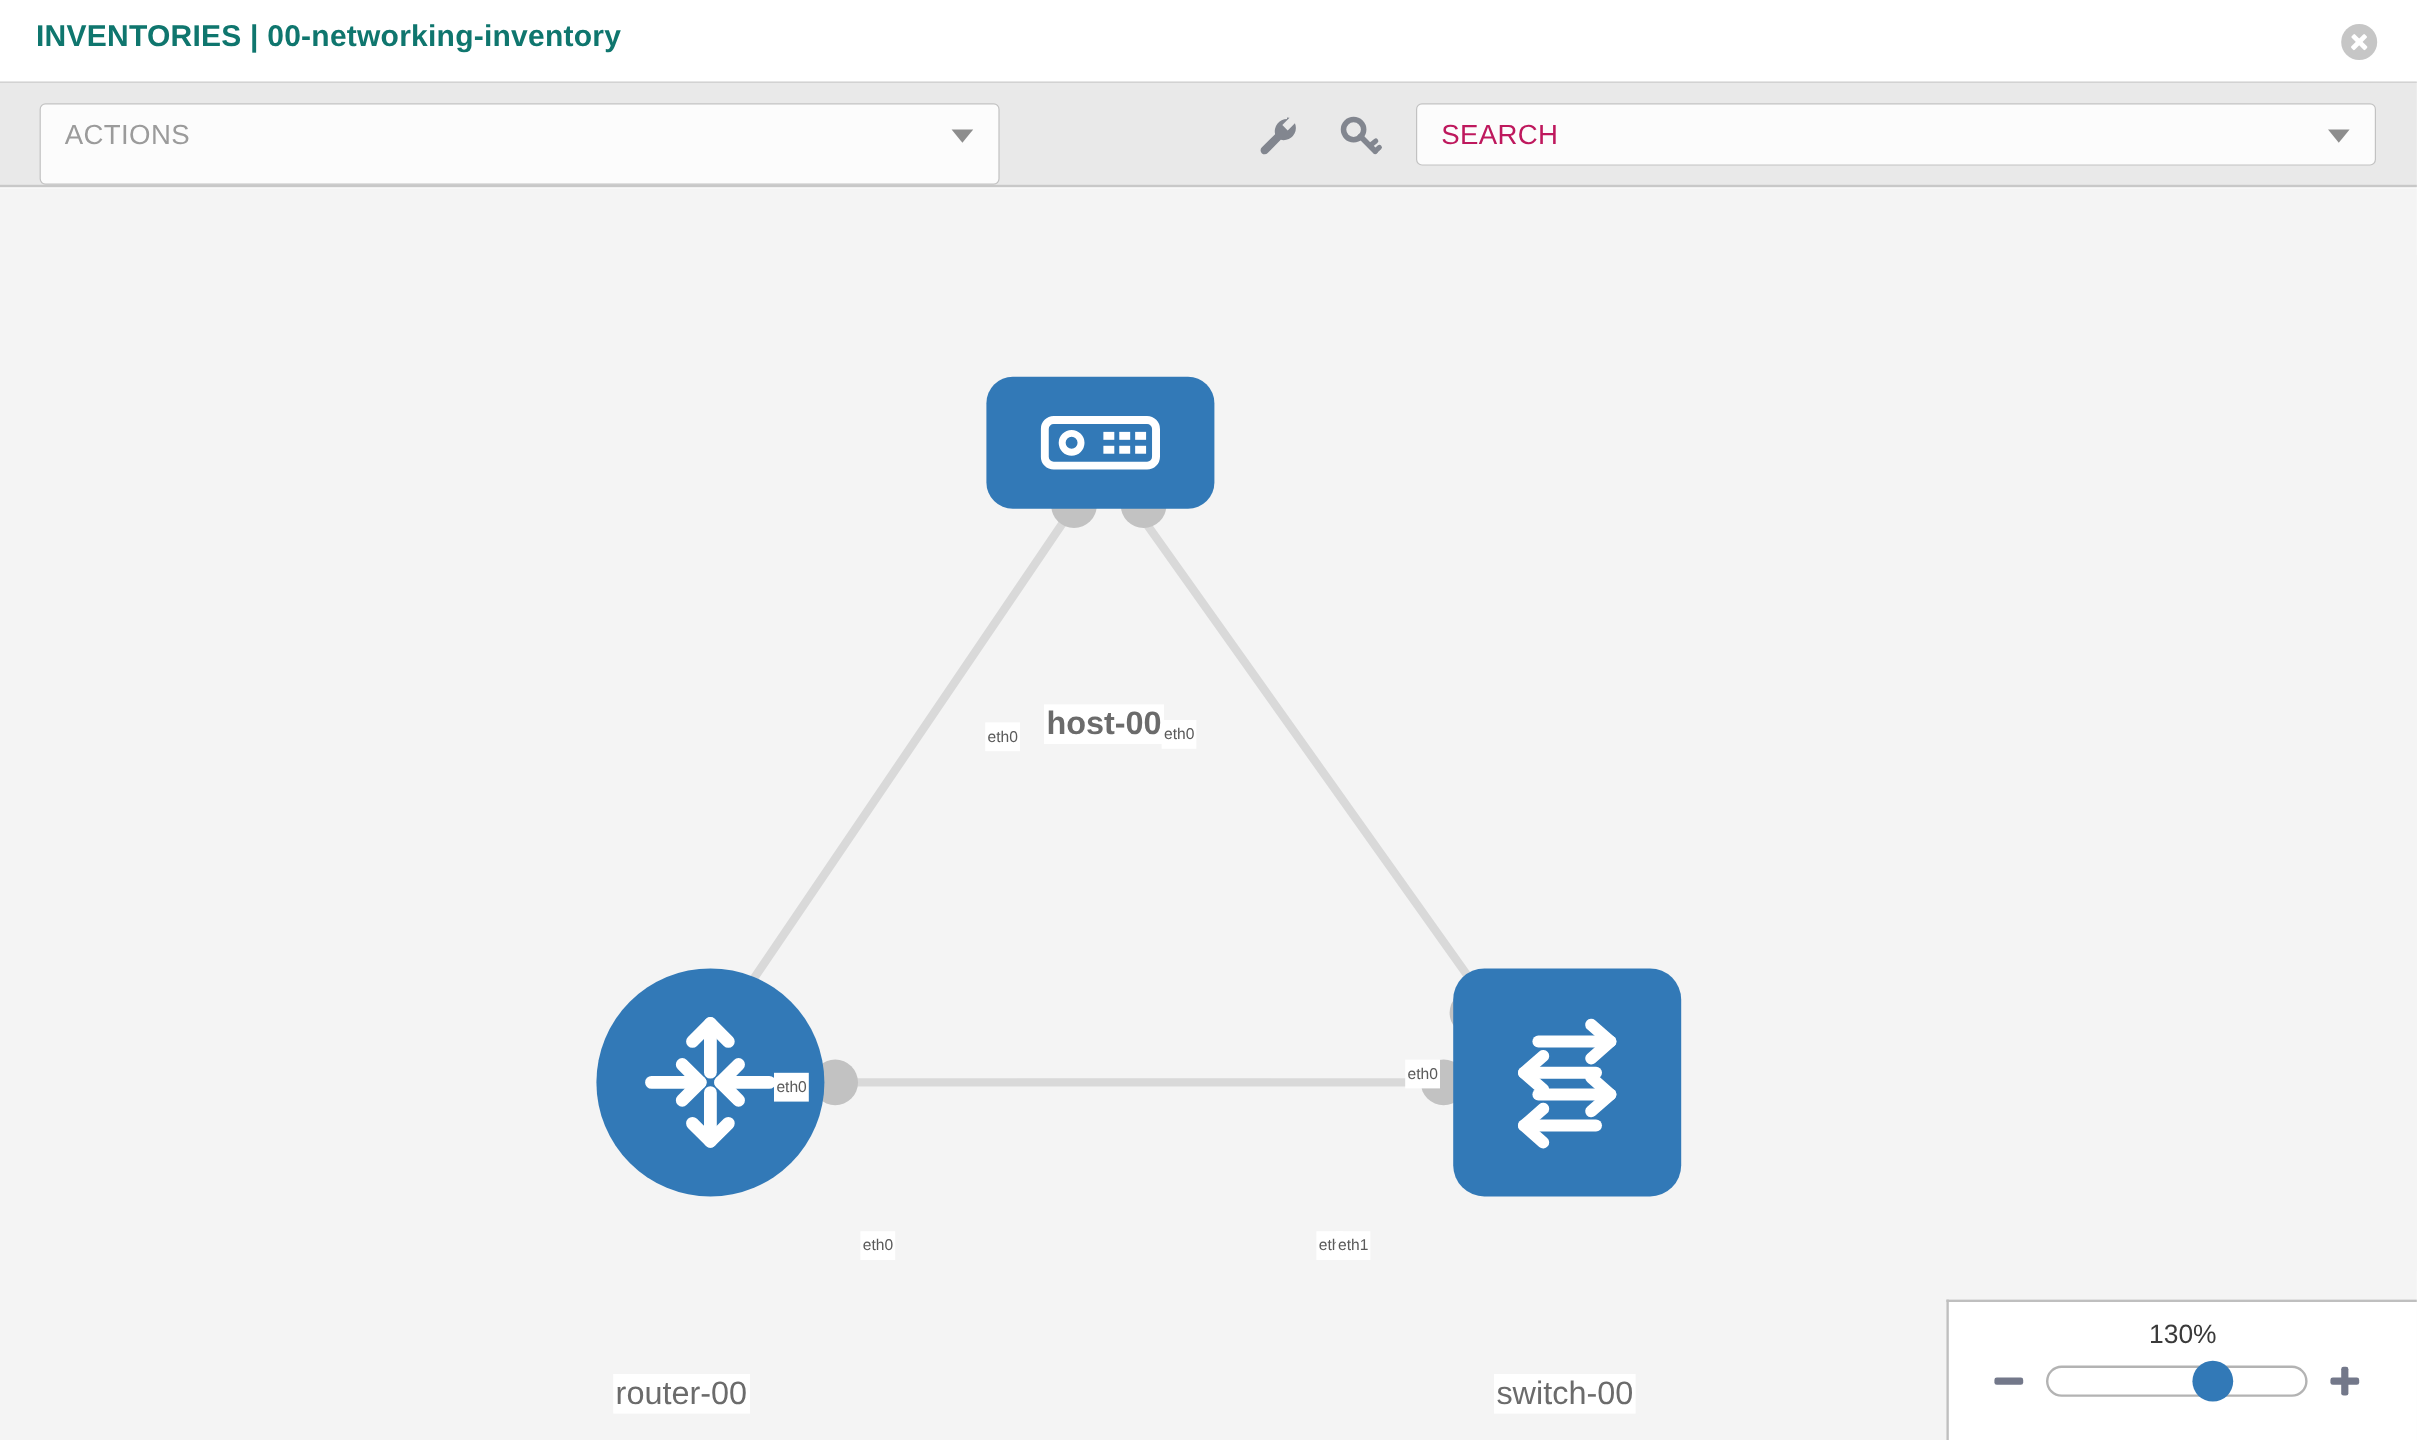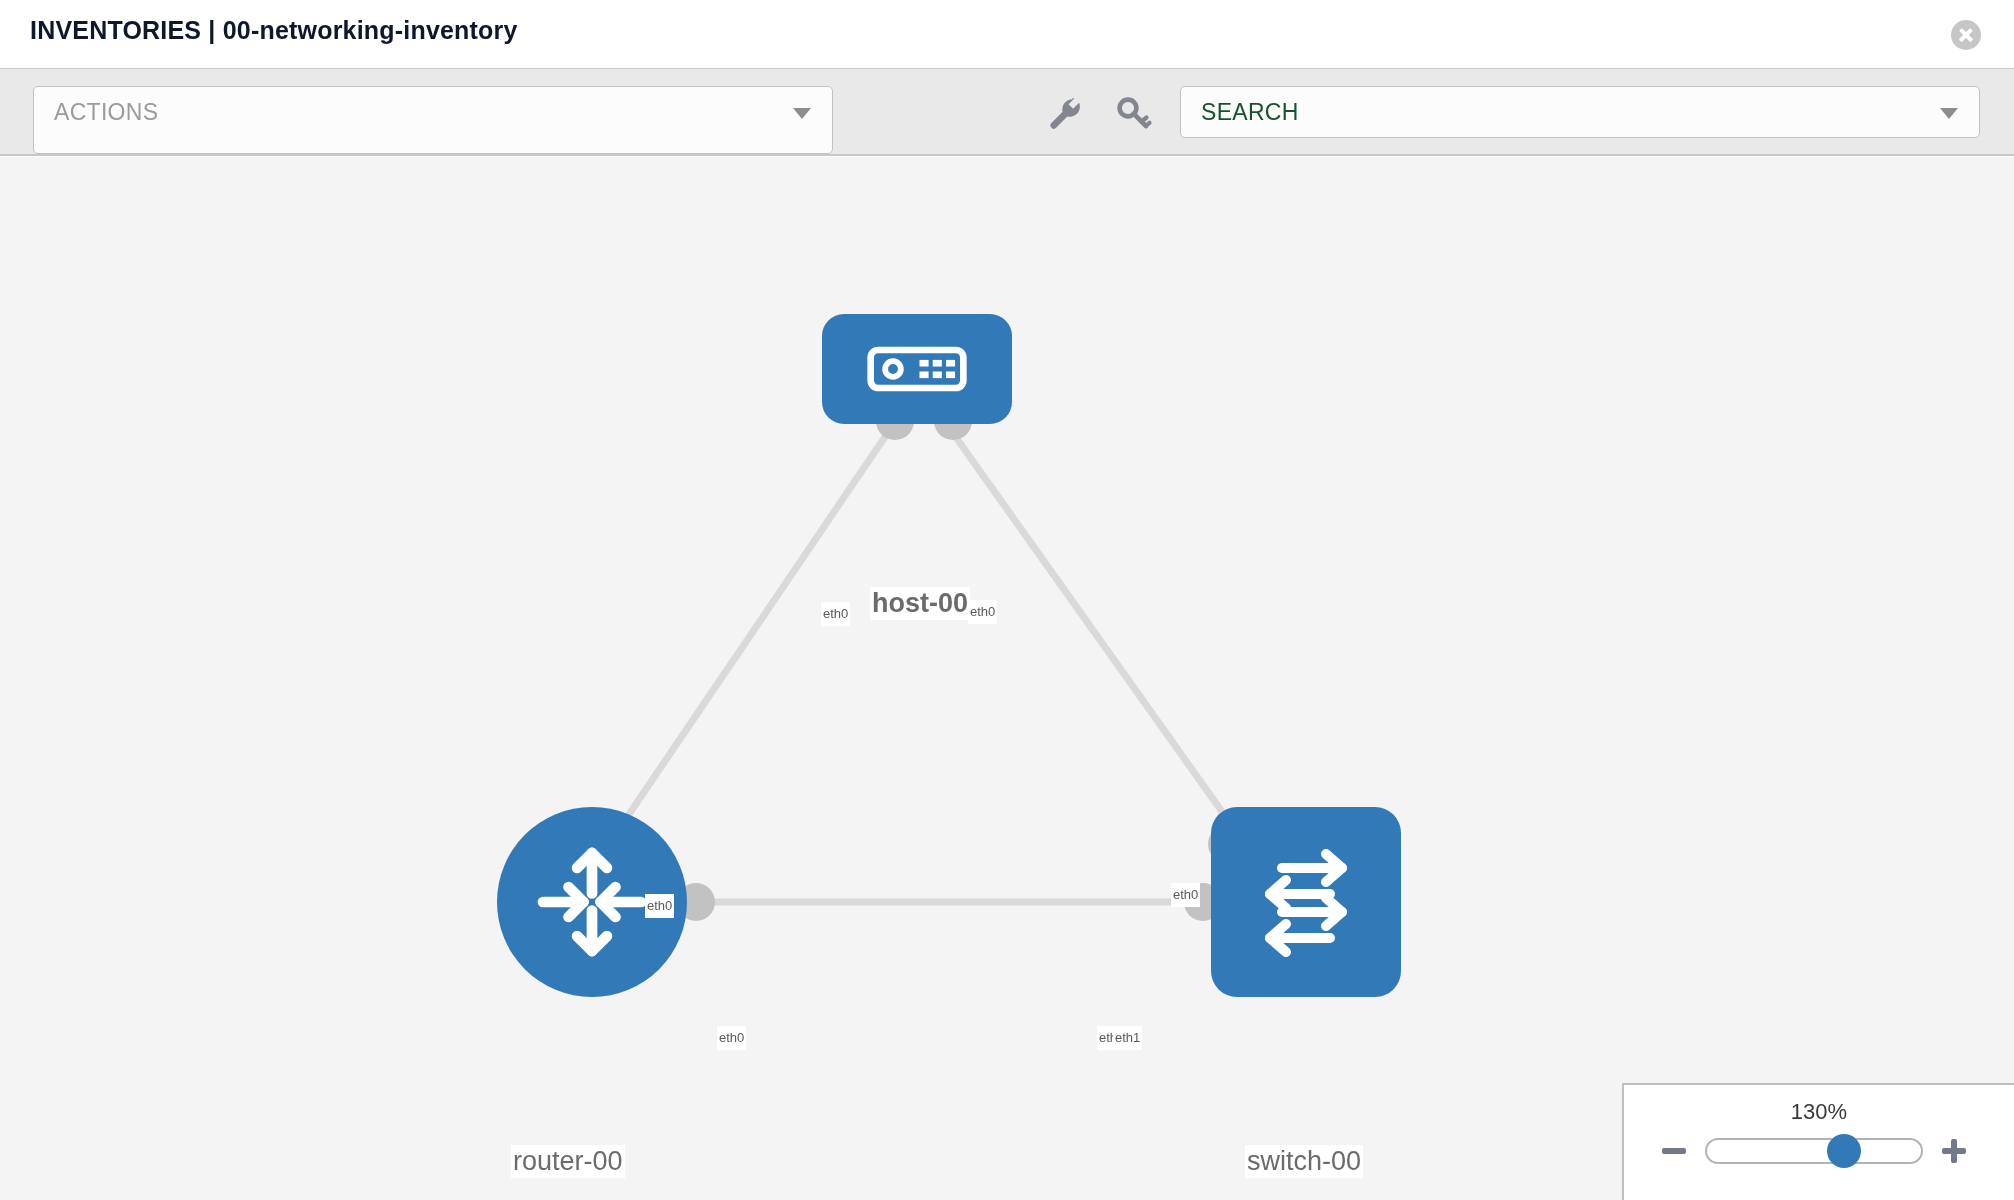--- a/index.html
+++ b/index.html
@@ -23,21 +23,21 @@
     height: 68px;
     background: #ffffff;
     box-sizing: border-box;
   }
   .page-title {
     position: absolute;
     left: 30px;
     top: 16px;
     font-size: 25px;
     font-weight: bold;
-    color: #0f172a;
+    color: #0f766e;
     letter-spacing: 0.2px;
     white-space: nowrap;
   }
   .close-btn {
     position: absolute;
     left: 1951px;
     top: 20px;
     width: 30px;
     height: 30px;
     border-radius: 50%;
@@ -118,21 +118,21 @@
     border: 1px solid #c2c2c2;
     border-radius: 5px;
     box-sizing: border-box;
     cursor: text;
   }
   .search-box .sel-label {
     position: absolute;
     left: 20px;
     top: 12px;
     font-size: 23px;
-    color: #14532d;
+    color: #be185d;
     letter-spacing: 0.3px;
   }
   .search-box .caret { right: 21px; top: 21px; }
 
   
   .canvas {
     position: absolute;
     left: 0; top: 157px;
     width: 2014px;
     height: 1043px;

